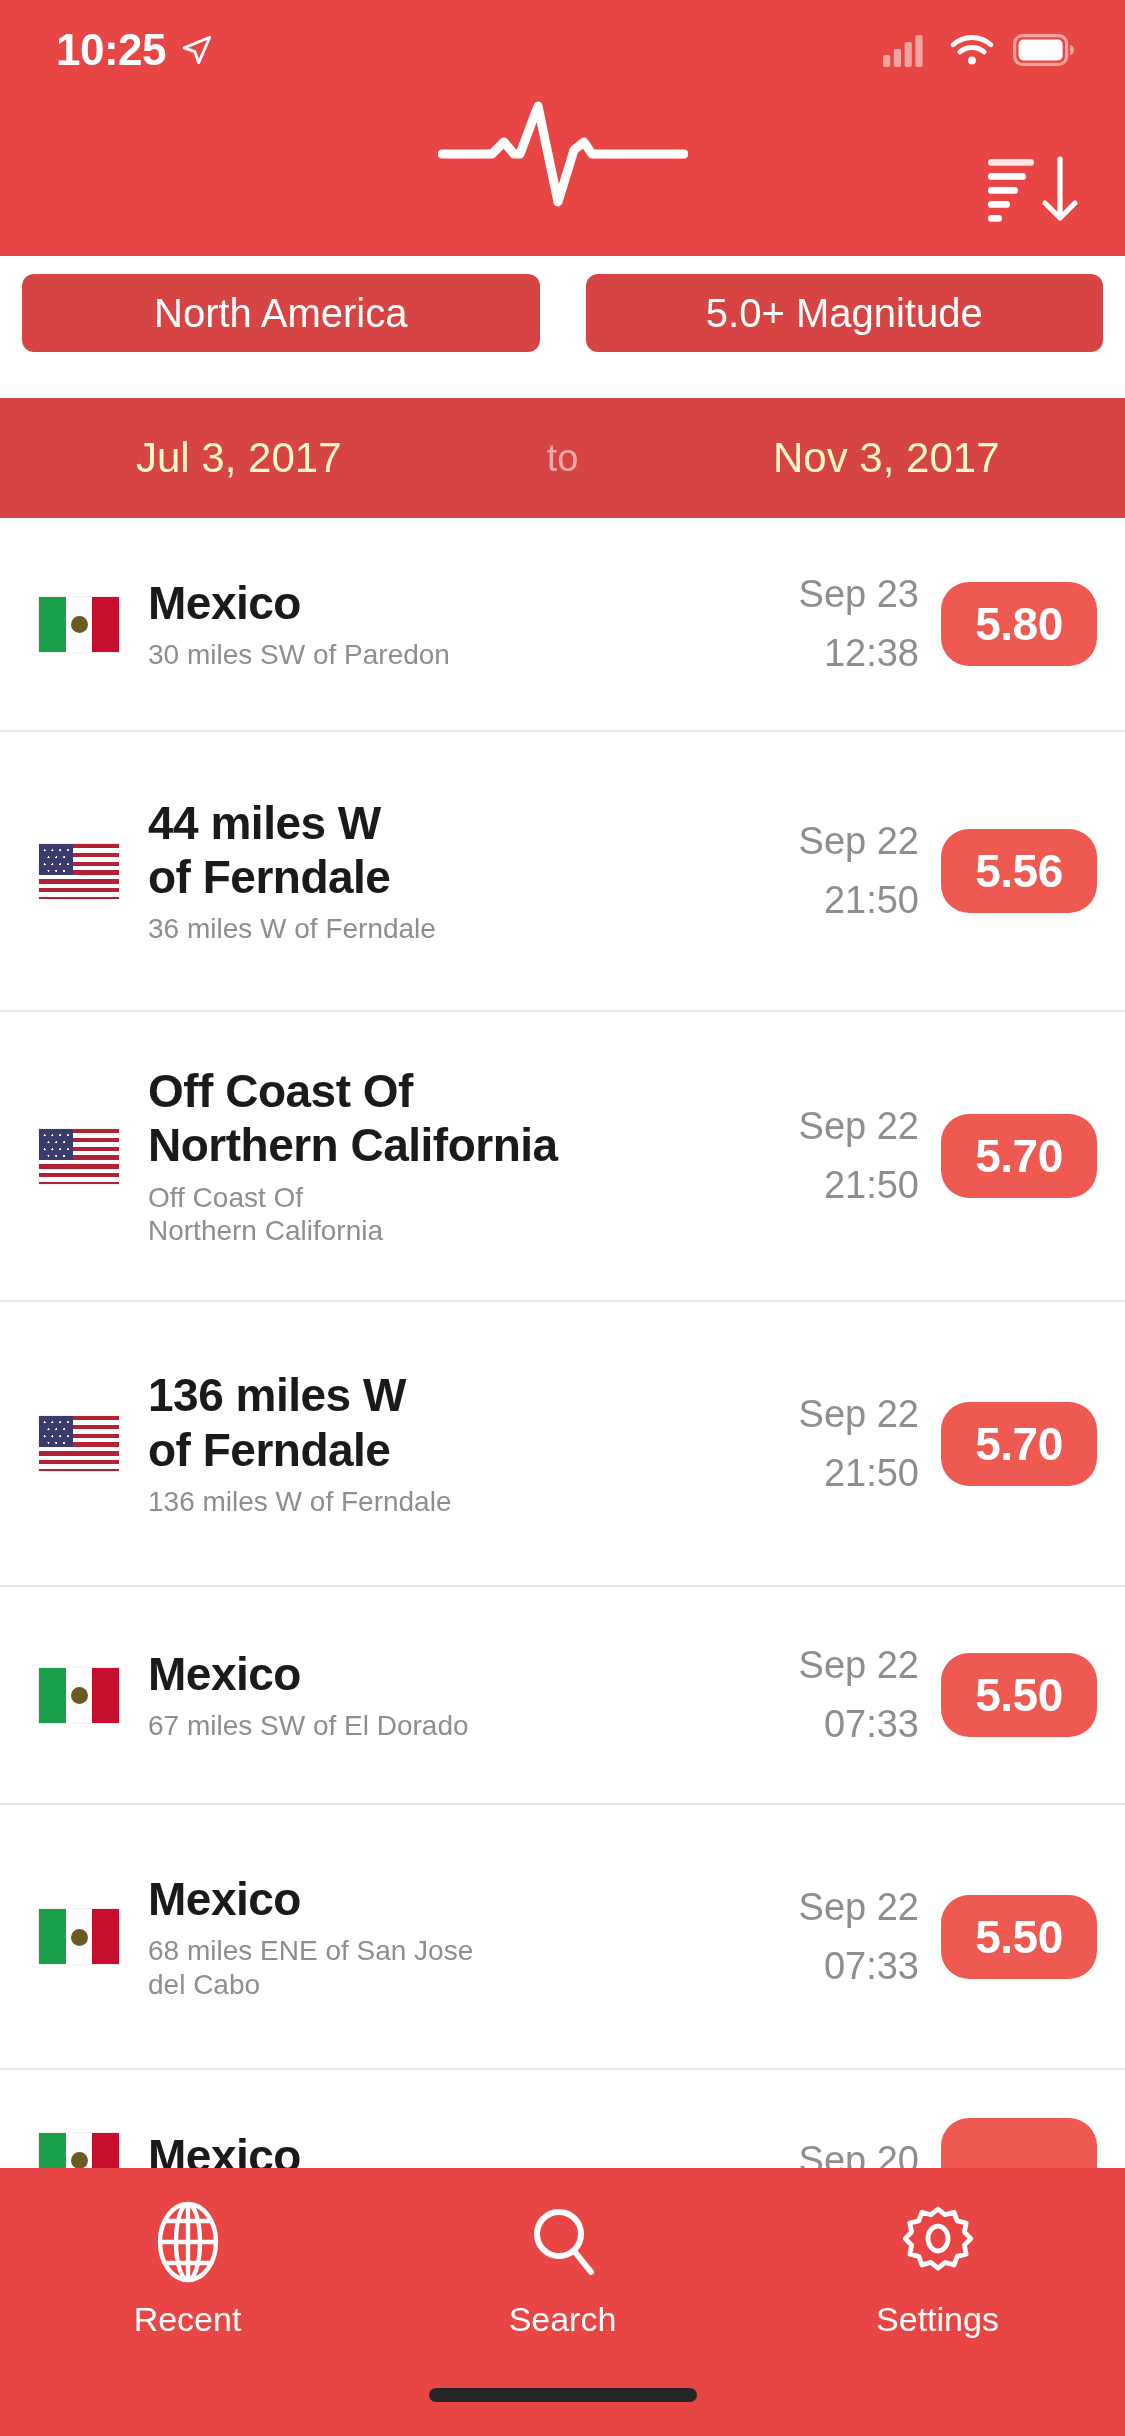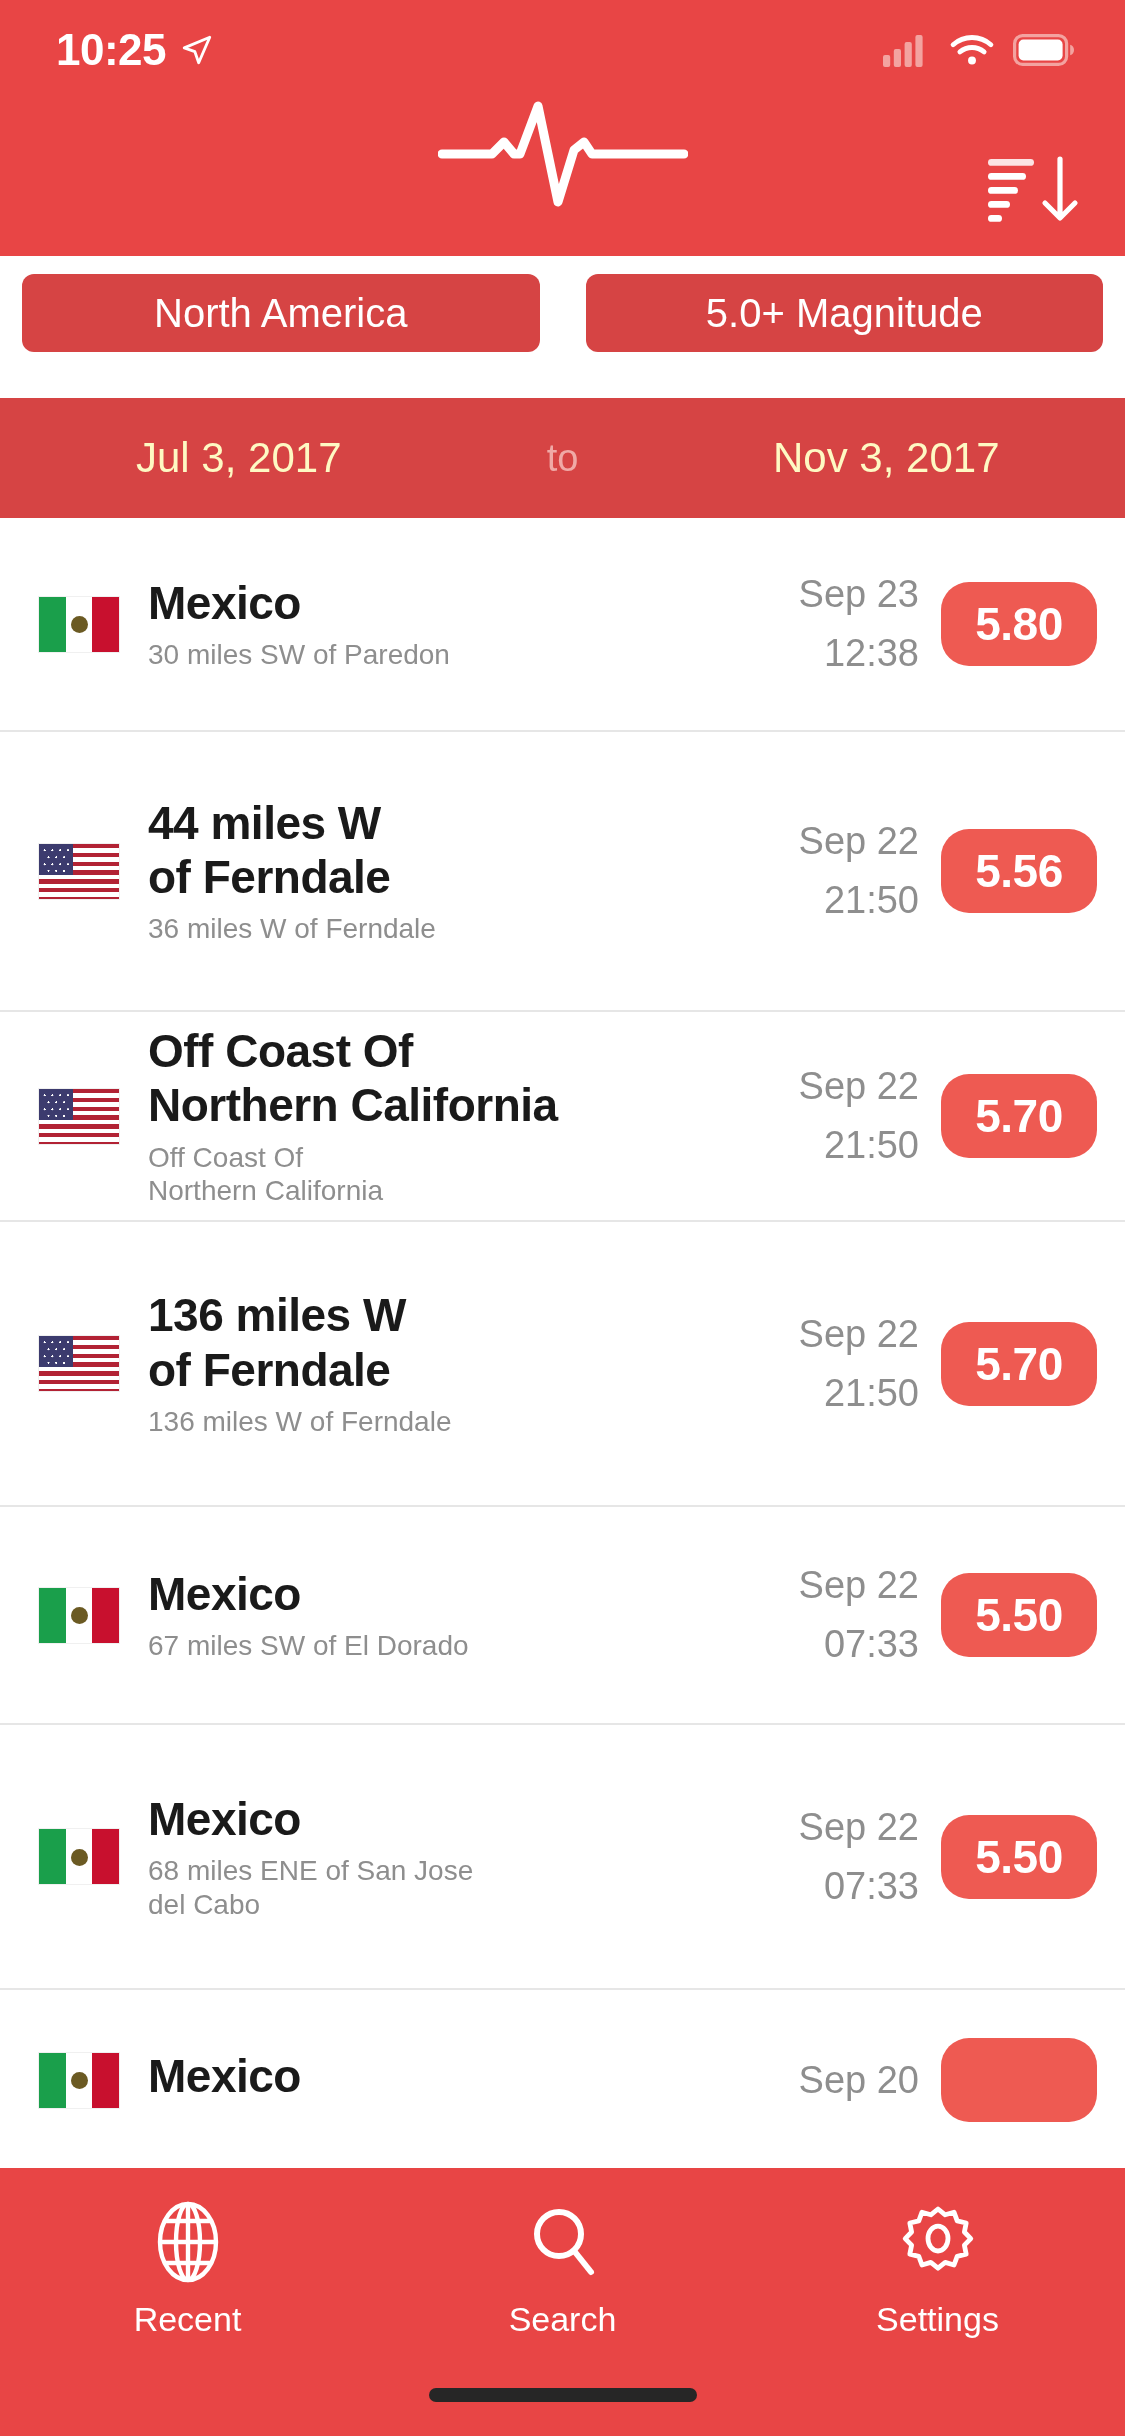--- a/index.html
+++ b/index.html
@@ -63,21 +63,21 @@
   }
   .row {
     position:relative; width:1125px;
     display:flex; align-items:center;
     padding:0 28px 0 38px;
     border-bottom:2px solid #e6e6e6;
   }
   .row:last-child { border-bottom:none; }
   .r1 { height:214px; }
   .r2 { height:280px; }
-  .r3 { height:210px; }
+  .r3 { height:290px; }
   .r4 { height:285px; }
   .r5 { height:218px; }
   .r6 { height:265px; }
   .r7 { height:180px; }
 
   .flag {
     width:82px; height:57px; flex:none;
     position:relative; overflow:hidden;
     border:1px solid rgba(0,0,0,0.06);
   }

